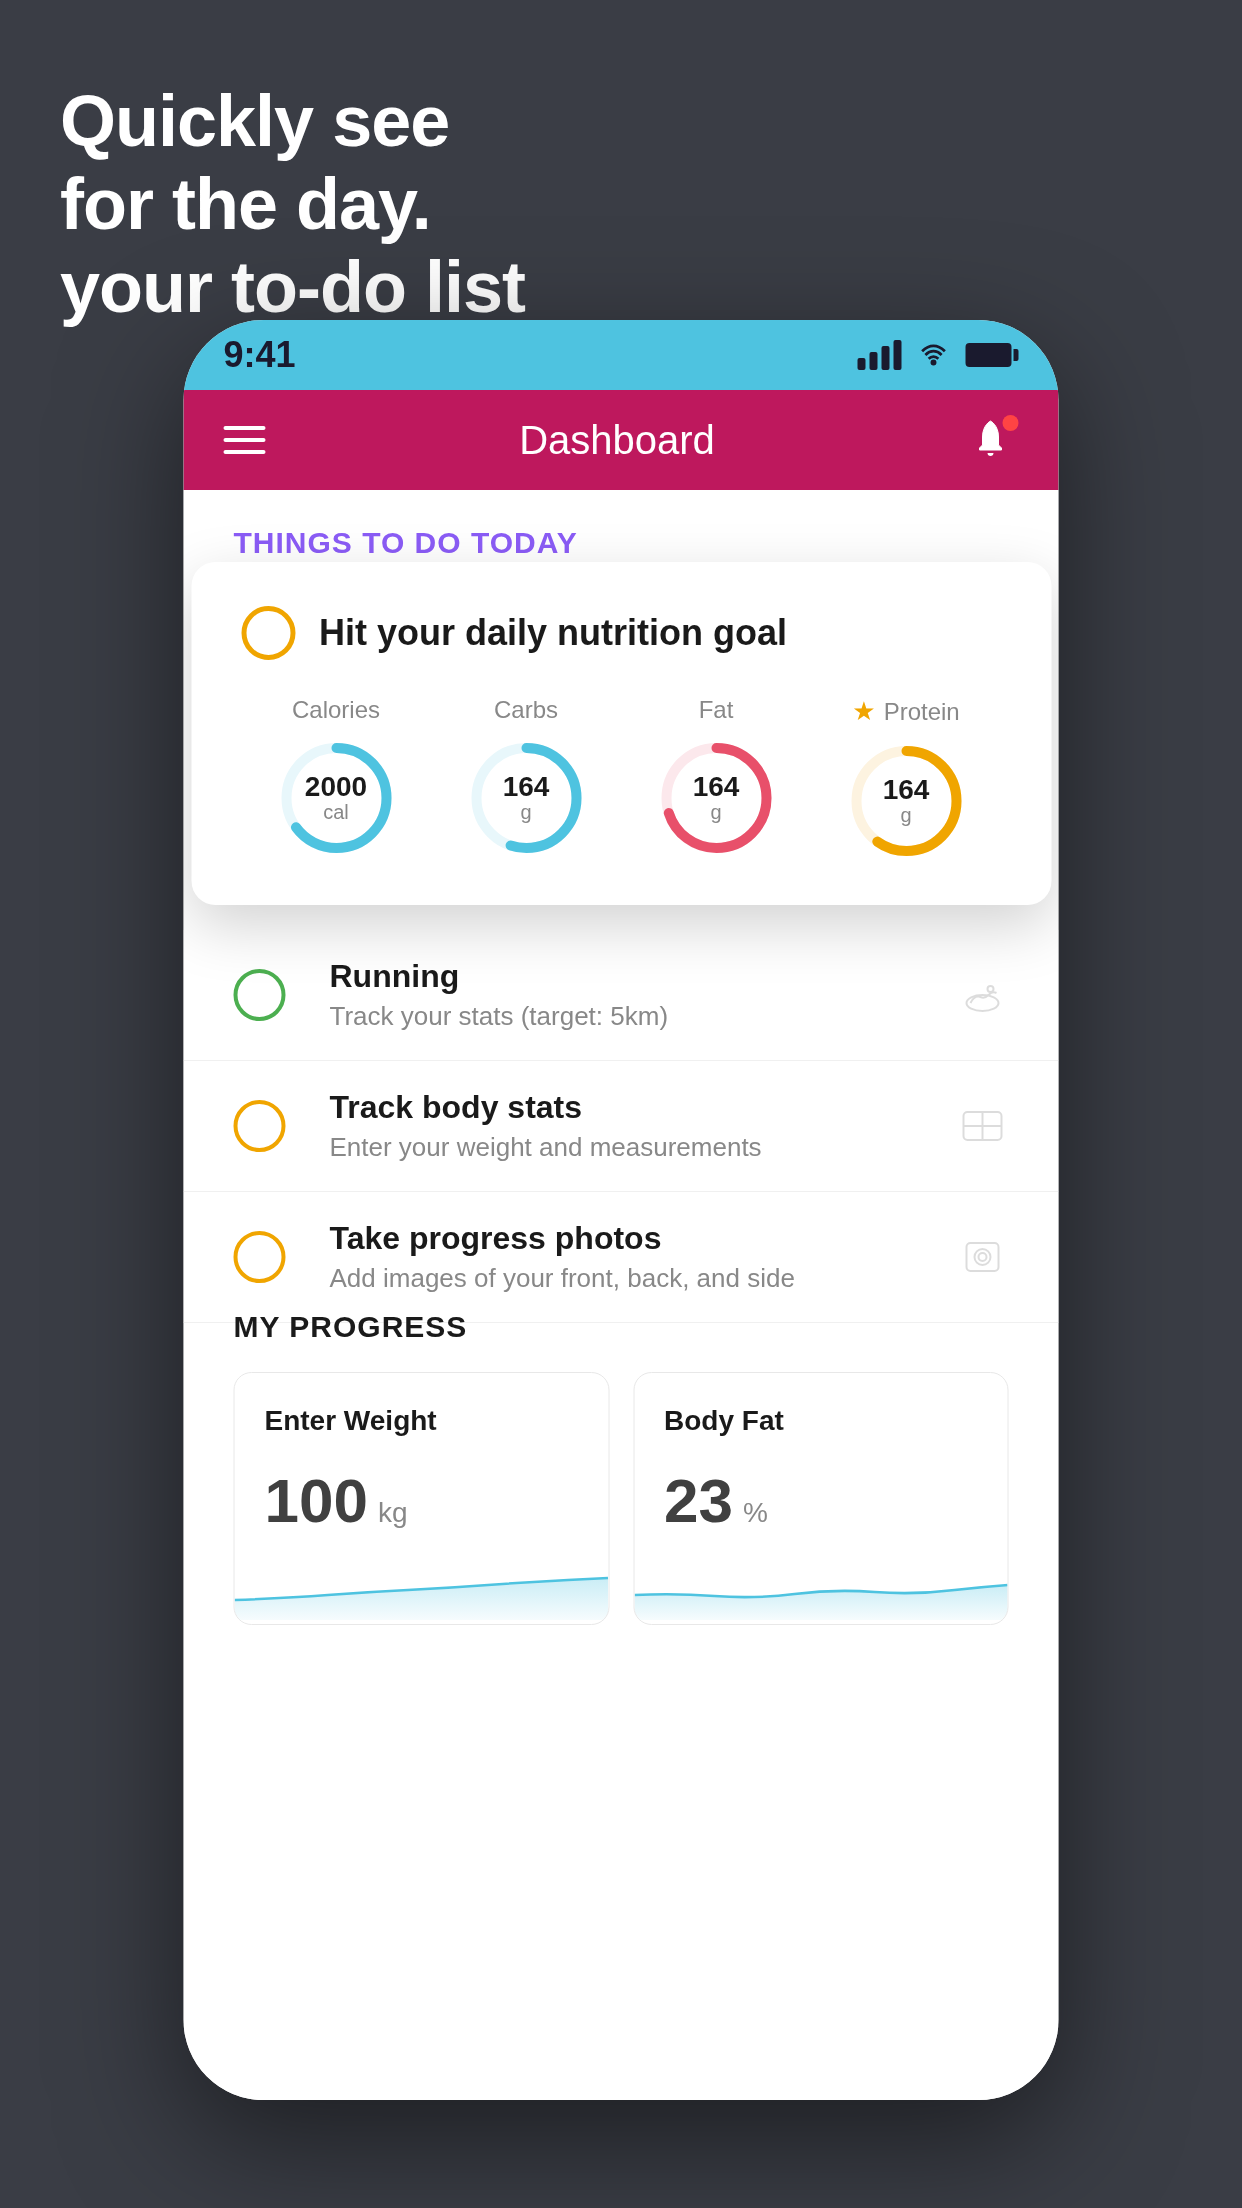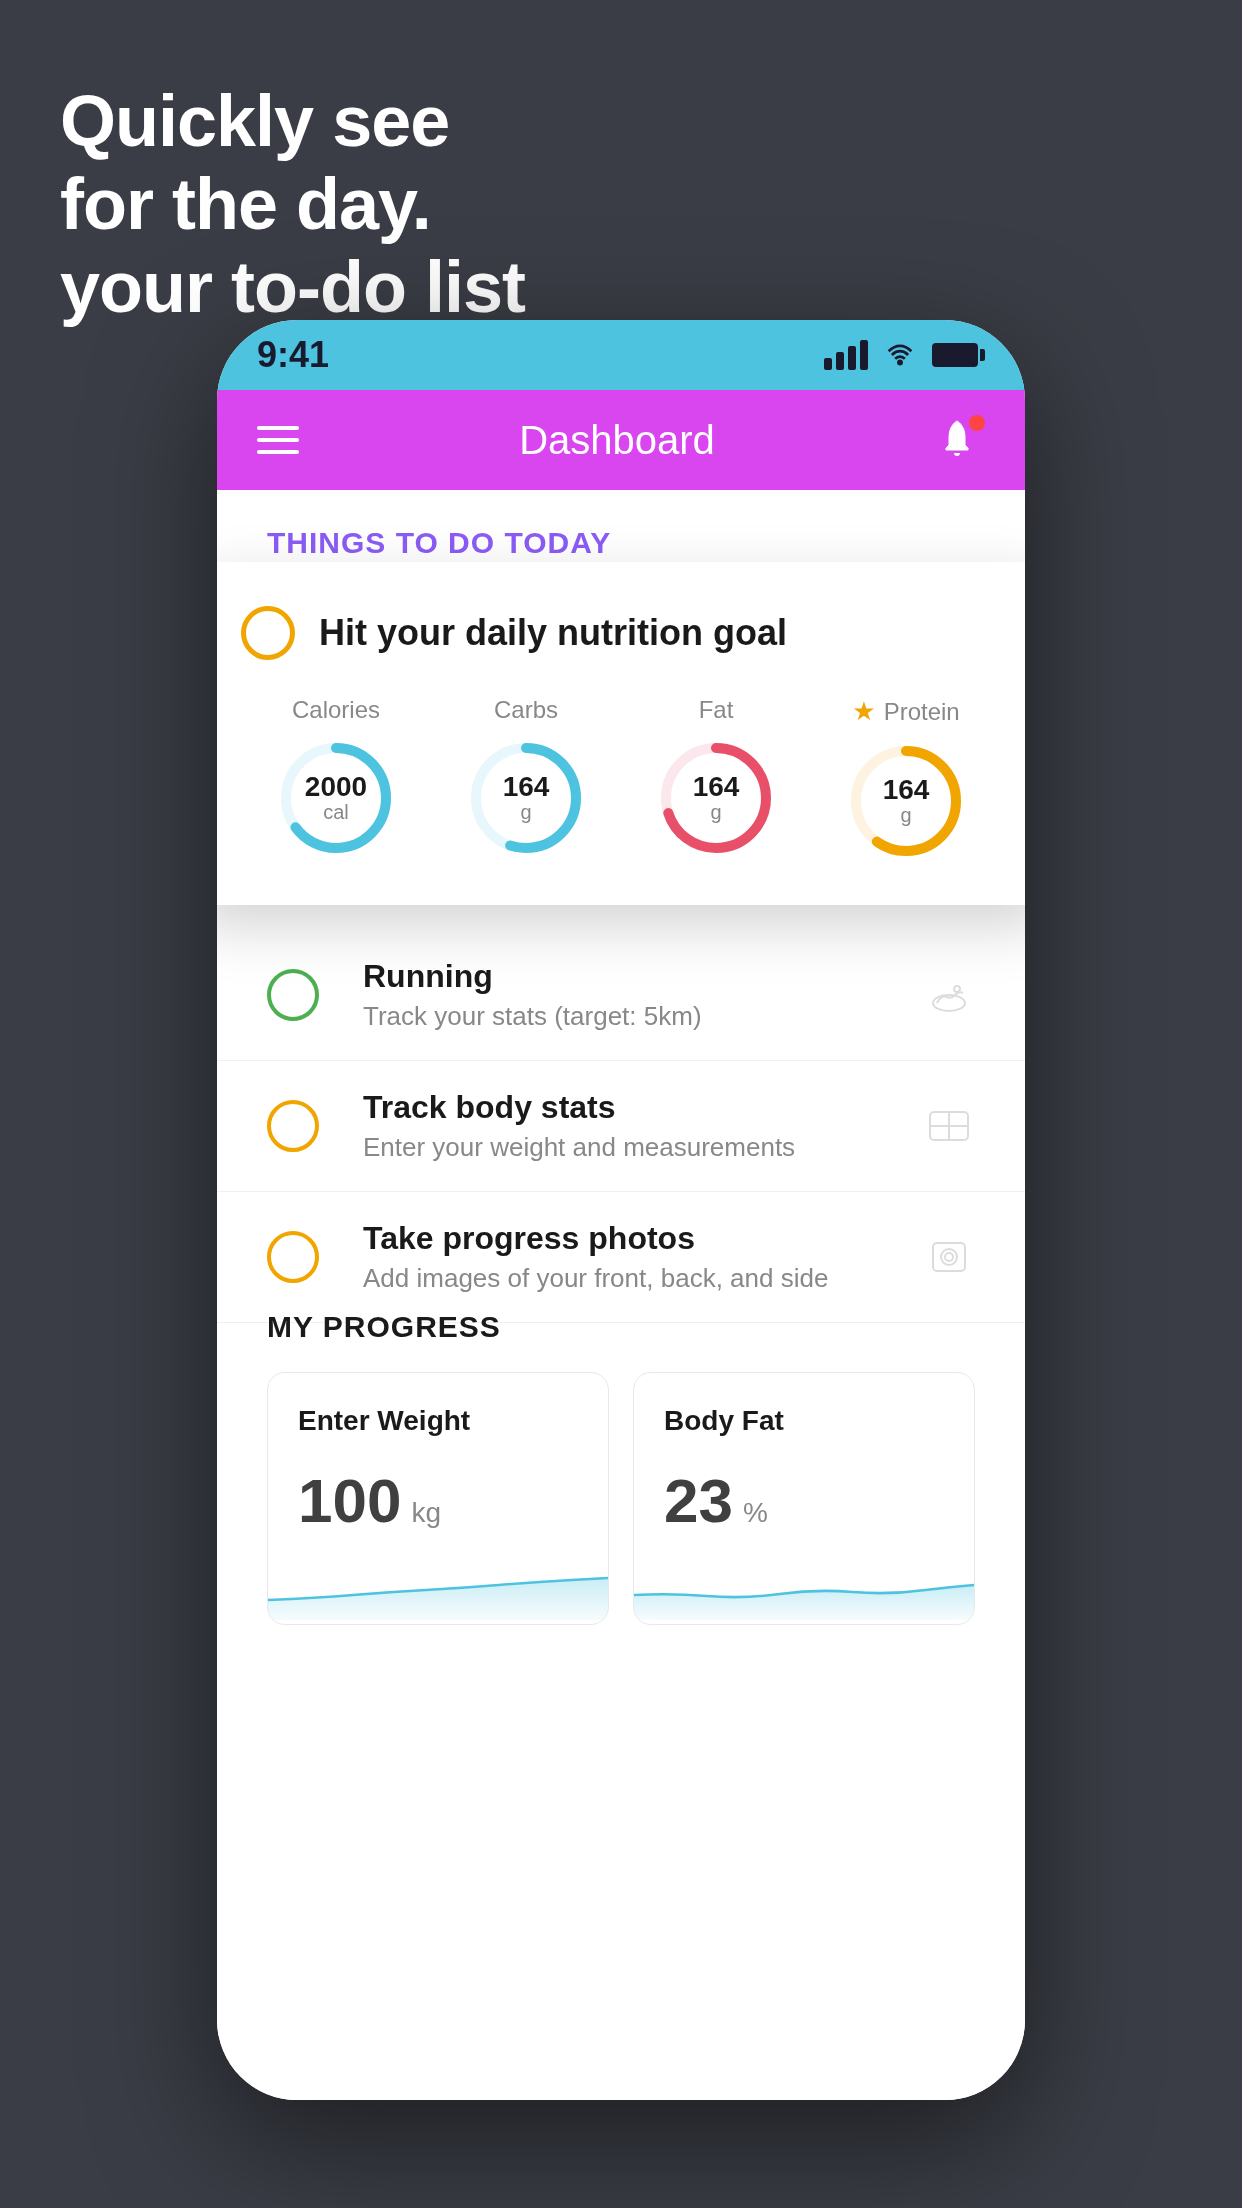--- a/index.html
+++ b/index.html
@@ -24,21 +24,21 @@
       line-height: 1.15;
       letter-spacing: -1px;
     }
 
     
     .phone-frame {
       position: absolute;
       top: 320px;
       left: 50%;
       transform: translateX(-50%);
-      width: 808px;
+      width: 875px;
       height: 1780px;
       background: #f0f0f0;
       border-radius: 80px;
       overflow: hidden;
       box-shadow: 0 40px 120px rgba(0,0,0,0.5);
     }
 
     
     .status-bar {
       background: #4ec3e0;
@@ -97,21 +97,21 @@
     .battery-tip {
       width: 5px;
       height: 12px;
       background: #1a1a2e;
       border-radius: 0 2px 2px 0;
       margin-left: 2px;
     }
 
     
     .app-header {
-      background: #d946ef;
+      background: #be185d;
       height: 100px;
       display: flex;
       align-items: center;
       justify-content: space-between;
       padding: 0 40px;
     }
 
     .hamburger {
       display: flex;
       flex-direction: column;

